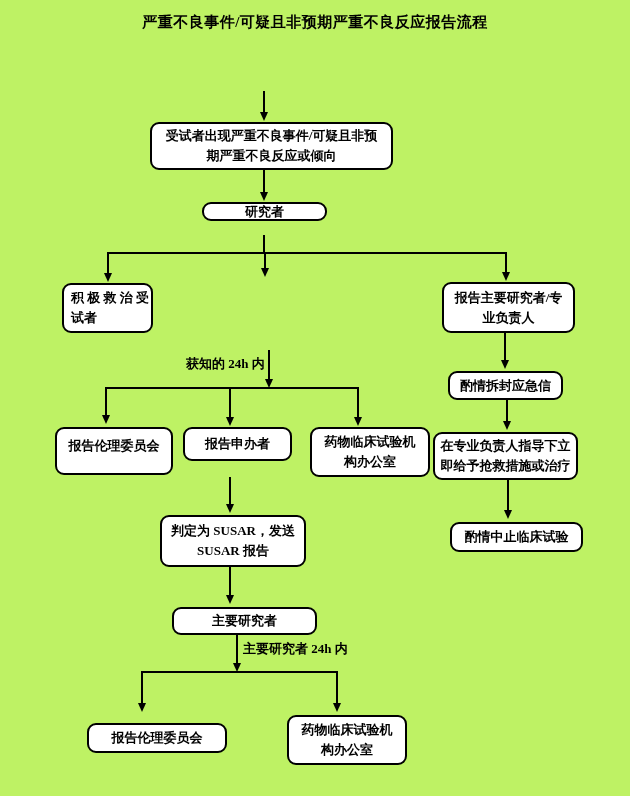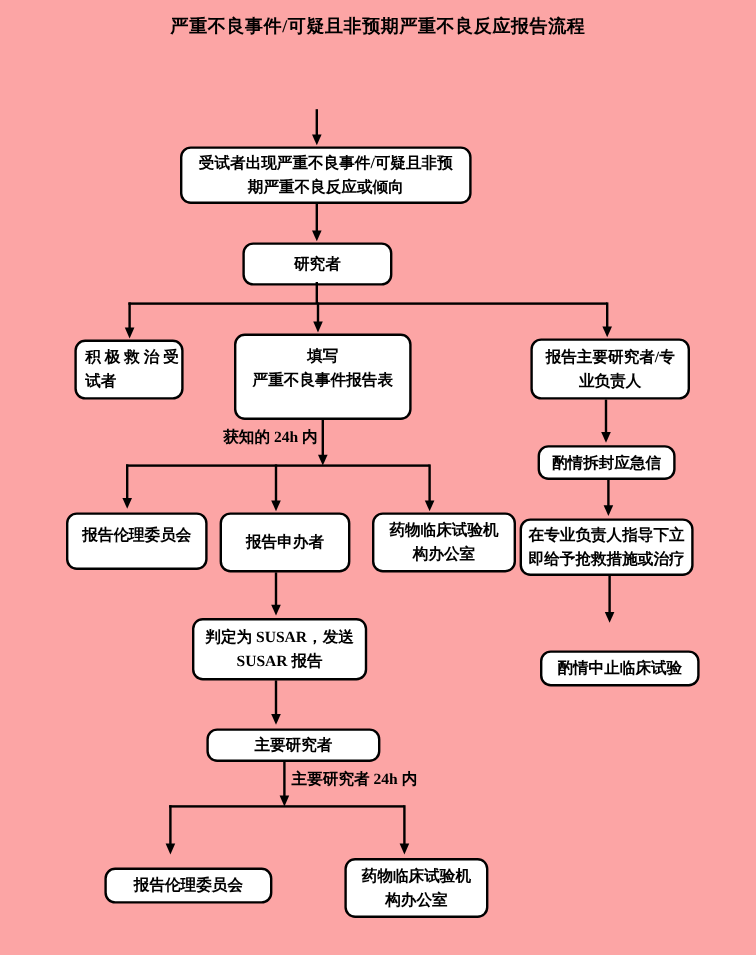--- a/index.html
+++ b/index.html
@@ -1,20 +1,20 @@
 <!DOCTYPE html>
 <html><head>
 <meta charset="utf-8">
 <style>
   html, body { margin: 0; padding: 0; background: #ffffff; }
   .canvas {
     position: relative;
     width: 630px;
     height: 796px;
-    background: #fca5a5;
+    background: #bef264;
     color: #000000;
     font-family: "Liberation Serif", "DejaVu Sans", sans-serif;
     overflow: hidden;
   }
   .title {
     position: absolute;
     top: 13px;
     left: 0;
     width: 100%;
     text-align: center;
@@ -54,29 +54,29 @@
   .flow-label {
     position: absolute;
     font-size: 13px;
     font-weight: bold;
     white-space: nowrap;
   }
 
   
   #node-ward-monitor      { left: 163px; top: 64px;  width: 222px; height: 27px; }
   #node-sae-occurs        { left: 150px; top: 122px; width: 243px; height: 48px; }
-  #node-investigator      { left: 202px; top: 202px; width: 125px; height: 36px; }
+  #node-investigator      { left: 202px; top: 202px; width: 125px; height: 19px; }
   #node-rescue            { left: 62px;  top: 283px; width: 91px;  height: 50px; }
   #node-fill-form         { left: 195px; top: 278px; width: 148px; height: 72px; }
   #node-report-pi         { left: 442px; top: 282px; width: 133px; height: 51px; }
   #node-unblind           { left: 448px; top: 371px; width: 115px; height: 29px; }
   #node-rescue-measures   { left: 433px; top: 432px; width: 145px; height: 48px; }
-  #node-stop-trial        { left: 450px; top: 522px; width: 133px; height: 30px; margin-top: 20px; }
+  #node-stop-trial        { left: 450px; top: 522px; width: 133px; height: 30px; }
   #node-report-ec-1       { left: 55px;  top: 427px; width: 118px; height: 48px; }
-  #node-report-sponsor    { left: 183px; top: 427px; width: 109px; height: 50px; }
+  #node-report-sponsor    { left: 183px; top: 427px; width: 109px; height: 34px; }
   #node-gcp-office-1      { left: 310px; top: 427px; width: 120px; height: 50px; }
   #node-susar             { left: 160px; top: 515px; width: 146px; height: 52px; }
   #node-principal-inv     { left: 172px; top: 607px; width: 145px; height: 28px; }
   #node-report-ec-2       { left: 87px;  top: 723px; width: 140px; height: 30px; }
   #node-gcp-office-2      { left: 287px; top: 715px; width: 120px; height: 50px; }
 
   #label-known-24h   { left: 186px; top: 355px; }
   #label-receive-24h { left: 243px; top: 640px; }
 </style>
 </head>
@@ -94,24 +94,20 @@
 
   <div class="node" id="node-investigator">
     <span class="txt">研究者</span>
   </div>
 
   <div class="node left-align" id="node-rescue">
     <span class="txt">积 极 救 治 受
 试者</span>
   </div>
 
-  <div class="node top-align" id="node-fill-form">
-    <span class="txt">填写
-严重不良事件报告表</span>
-  </div>
 
   <div class="node" id="node-report-pi">
     <span class="txt">报告主要研究者/专
 业负责人</span>
   </div>
 
   <div class="node" id="node-unblind">
     <span class="txt">酌情拆封应急信</span>
   </div>
 

